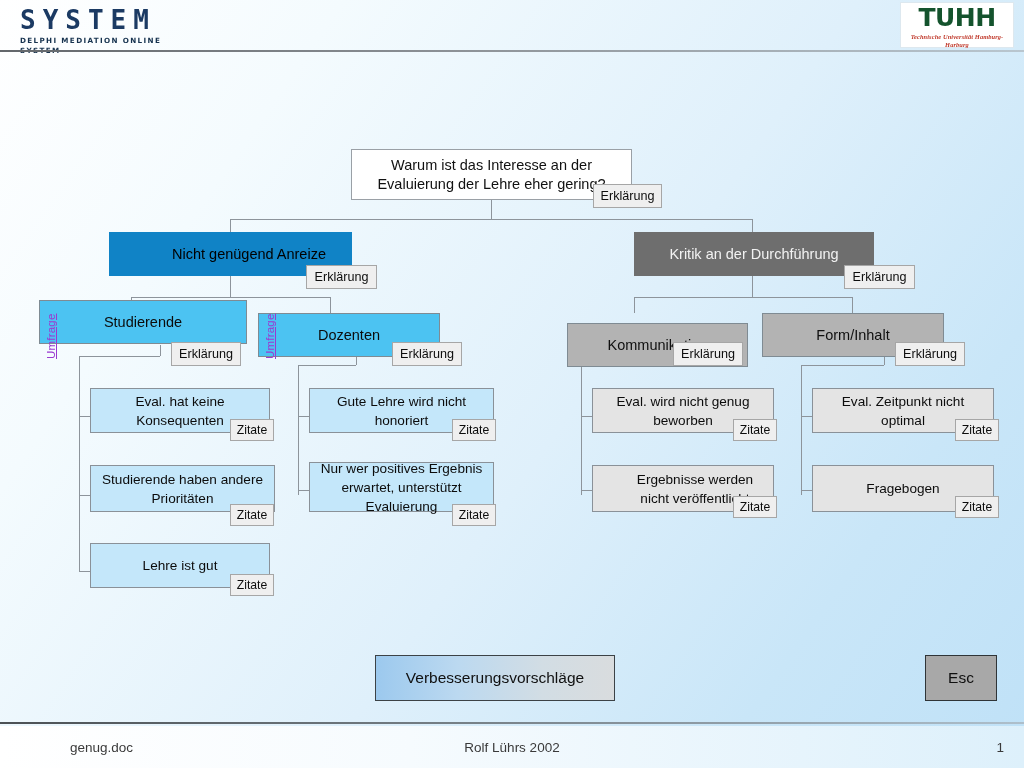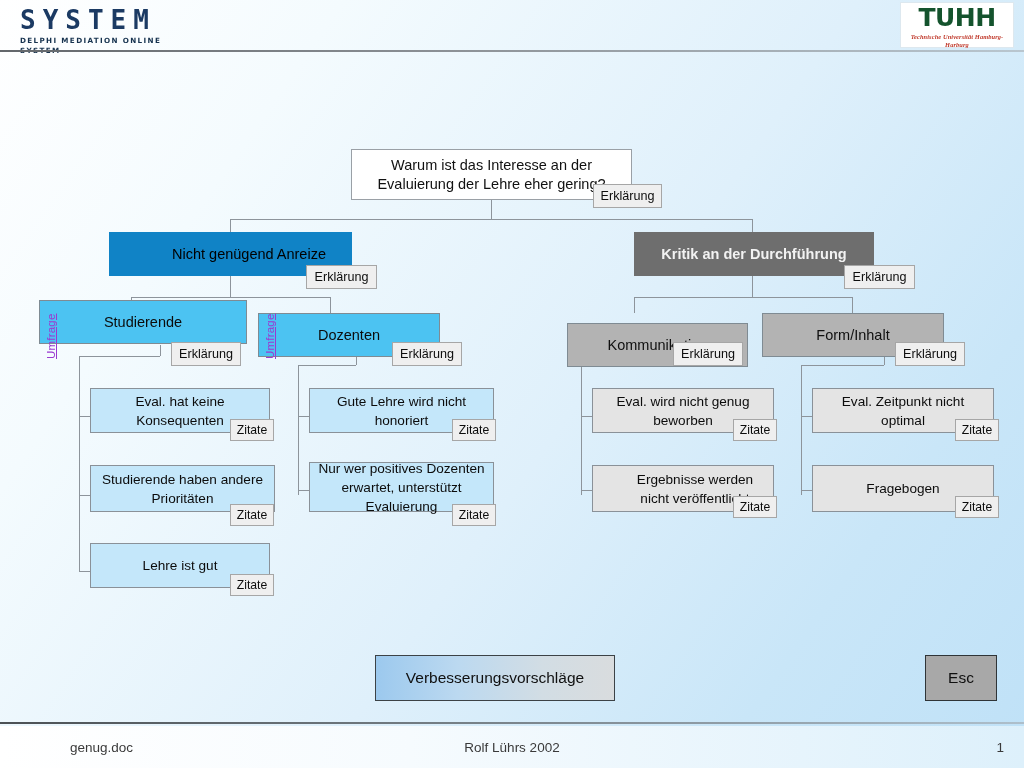--- a/index.html
+++ b/index.html
@@ -113,21 +113,20 @@
     border: 1px solid #1083c6;
     color: #000000;
     font-size: 14.5px;
     padding-left: 45px;
   }
   .node.l1-gray {
     background: #6e6e6e;
     border: 1px solid #6e6e6e;
     color: #f2f2f2;
     font-size: 14.5px;
-    font-weight: bold;
   }
   .node.l2-blue {
     background: #4cc3f2;
     border: 1px solid #7f8b93;
     color: #0c0c0c;
     font-size: 14.5px;
   }
   .node.l2-gray {
     background: #b3b3b3;
     border: 1px solid #7f8b93;
@@ -334,21 +333,21 @@
     <span class="label">Lehre ist gut</span>
   </div>
   <div class="act zit" style="left:230px; top:574px; width:44px;">Zitate</div>
 
   <div class="node leaf-blue" style="left:309px; top:388px; width:185px; height:45px;">
     <span class="label">Gute Lehre wird nicht honoriert</span>
   </div>
   <div class="act zit" style="left:452px; top:419px; width:44px;">Zitate</div>
 
   <div class="node leaf-blue" style="left:309px; top:462px; width:185px; height:50px;">
-    <span class="label">Nur wer positives Dozenten erwartet, unterstützt Evaluierung</span>
+    <span class="label">Nur wer positives Ergebnis erwartet, unterstützt Evaluierung</span>
   </div>
   <div class="act zit" style="left:452px; top:504px; width:44px;">Zitate</div>
 
   <div class="node leaf-gray" style="left:592px; top:388px; width:182px; height:45px;">
     <span class="label">Eval. wird nicht genug beworben</span>
   </div>
   <div class="act zit" style="left:733px; top:419px; width:44px;">Zitate</div>
 
   <div class="node leaf-gray" style="left:592px; top:465px; width:182px; height:47px;padding-left:32px;">
     <span class="label">Ergebnisse werden nicht veröffentlicht</span>

